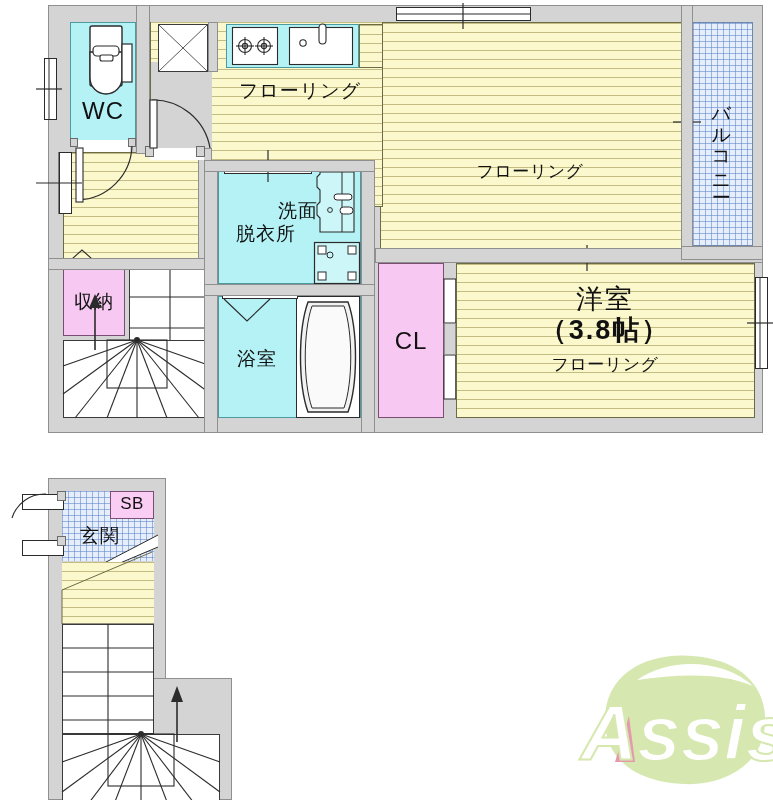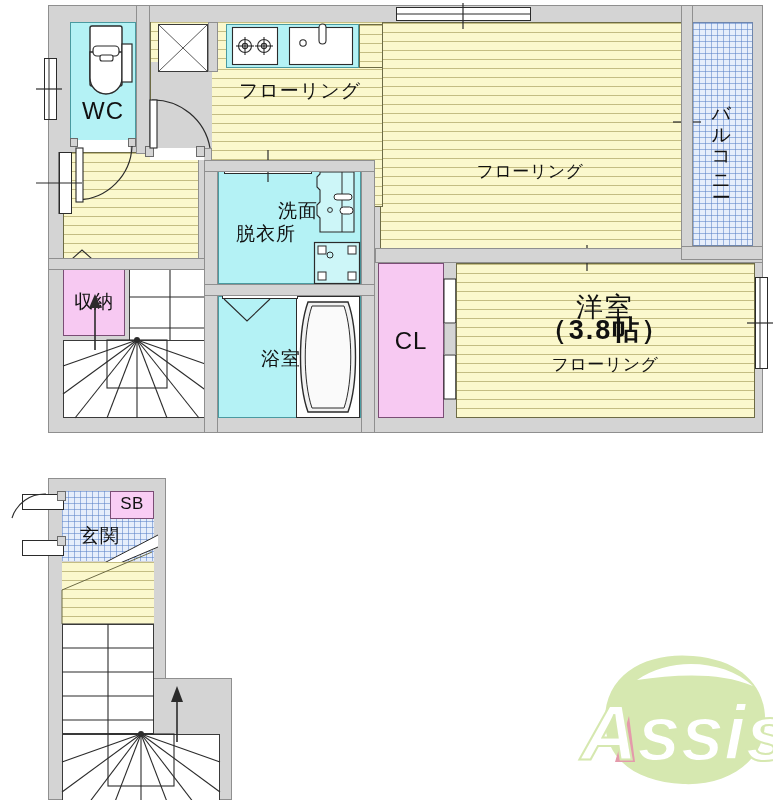--- a/index.html
+++ b/index.html
@@ -174,21 +174,21 @@
     <svg class="abs" style="left:296px;top:296px;" width="64" height="122" viewBox="0 0 64 122">
       <rect x="0.5" y="0.5" width="63" height="121" fill="#ffffff" stroke="#2b2b2b" stroke-width="1"></rect>
       <path d="M12 6 C 2 34, 2 88, 12 116 L52 116 C 62 88, 62 34, 52 6 Z" fill="#f2f2f2" stroke="#2b2b2b" stroke-width="1.4"></path>
       <path d="M16 10 C 7 36, 7 86, 16 112 L48 112 C 57 86, 57 36, 48 10 Z" fill="#fafafa" stroke="#2b2b2b" stroke-width="1"></path>
     </svg>
 
     <div class="abs" style="left:222px;top:288px;width:76px;height:11px;background:#fff;border:1px solid #2b2b2b;"></div>
     <svg class="abs" style="left:224px;top:299px;" width="46" height="24" viewBox="0 0 46 24">
       <path d="M0 0 L23 22 L46 0" fill="none" stroke="#2b2b2b" stroke-width="1.1"></path>
     </svg>
-    <div class="lbl lbl-sm" style="left:218px;top:348px;width:78px;padding-left:24px;">浴室</div>
+    <div class="lbl lbl-sm" style="left:218px;top:348px;width:78px;">浴室</div>
 
     <div class="abs closet" style="left:63px;top:268px;width:62px;height:68px;"></div>
     <div class="lbl lbl-sm" style="left:63px;top:291px;width:62px;">収納</div>
     <div class="abs" style="left:63px;top:266px;width:62px;height:2px;background:#2b2b2b;"></div>
 
     <svg class="abs" style="left:63px;top:248px;" width="62px" height="20" viewBox="0 0 62 20">
       <path d="M0 19 L19 2 L38 19" fill="none" stroke="#2b2b2b" stroke-width="1.1"></path>
     </svg>
 
     <div class="abs white" style="left:129px;top:266px;width:82px;height:152px;"></div>
@@ -231,21 +231,21 @@
       <rect x="0" y="0" width="12" height="44" fill="#ffffff" stroke="#2b2b2b" stroke-width="1"></rect>
       <path d="M12 0 L25 22 L12 44 Z" fill="#ffffff" stroke="#2b2b2b" stroke-width="1"></path>
     </svg>
     <svg class="abs" style="left:444px;top:355px;" width="26" height="44" viewBox="0 0 26 44">
       <rect x="0" y="0" width="12" height="44" fill="#ffffff" stroke="#2b2b2b" stroke-width="1"></rect>
       <path d="M12 0 L25 22 L12 44 Z" fill="#ffffff" stroke="#2b2b2b" stroke-width="1"></path>
     </svg>
     <div class="abs" style="left:444px;top:323px;width:12px;height:32px;background:#d4d4d4;border:1px solid #8f8f8f;"></div>
 
     <div class="abs floorwood" style="left:456px;top:263px;width:299px;height:155px;"></div>
-    <div class="lbl lbl-lg" style="left:500px;top:284px;width:210px;margin-top:8px;">洋室</div>
+    <div class="lbl lbl-lg" style="left:500px;top:284px;width:210px;">洋室</div>
     <div class="lbl lbl-lg" style="left:500px;top:315px;width:210px;font-weight:bold;">（3.8帖）</div>
     <div class="lbl lbl-xs" style="left:500px;top:355px;width:210px;">フローリング</div>
 
     <div class="abs" style="left:508px;top:249px;width:158px;height:13px;background:#fff;border:1px solid #2b2b2b;"></div>
     <svg class="abs" style="left:508px;top:245px;" width="158" height="26" viewBox="0 0 158 26">
       <line x1="0" y1="11" x2="158" y2="11" stroke="#2b2b2b" stroke-width="1"></line>
       <line x1="79" y1="0" x2="79" y2="26" stroke="#2b2b2b" stroke-width="1.2"></line>
     </svg>
 
     <div class="abs" style="left:755px;top:277px;width:13px;height:92px;background:#fff;border:1px solid #2b2b2b;"></div>

